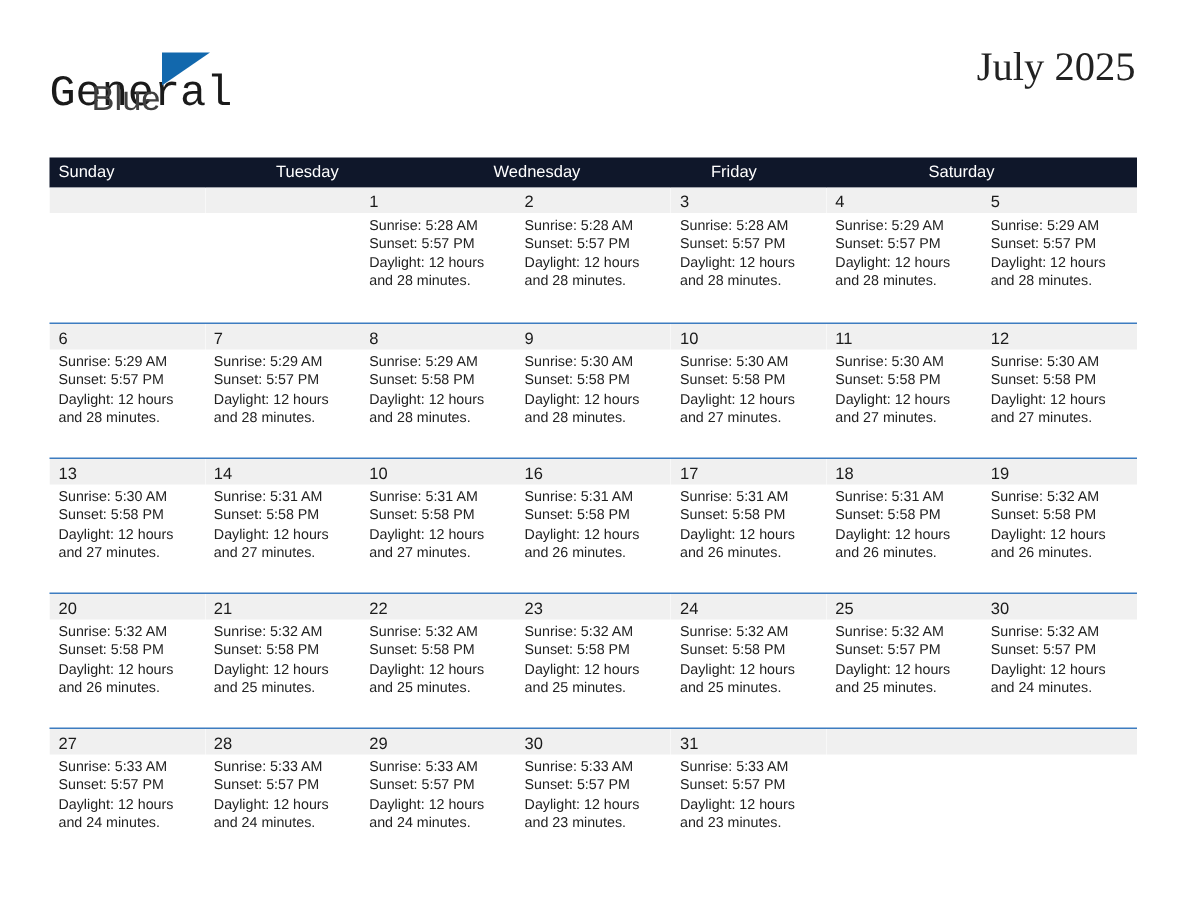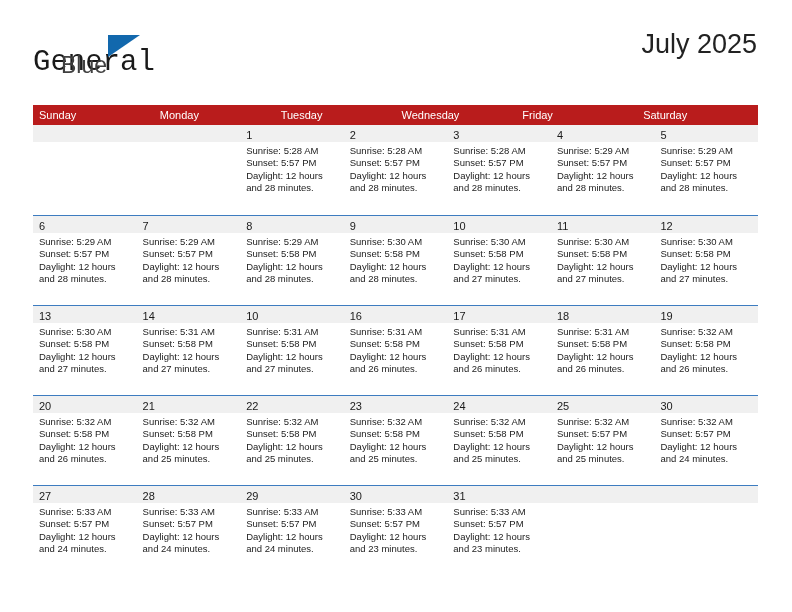--- a/index.html
+++ b/index.html
@@ -67,40 +67,41 @@
     position: absolute;
     right: 0;
     top: 0;
     text-align: right;
   }
   .cal-title {
     font-size: 27px;
     color: #222222;
     line-height: 32px;
     white-space: nowrap;
+    font-family: Liberation Serif, serif;
   }
   .cal-subtitle {
     font-size: 13px;
     color: #222222;
     line-height: 20px;
     margin-top: 6px;
     font-weight: bold;
     white-space: nowrap;
   }
 
   
   .calendar {
     position: absolute;
     left: 33px;
     top: 105px;
     width: 725px;
   }
   .weekdays {
     display: flex;
-    background: #b91c1c;
+    background: #0f172a;
     height: 20px;
   }
   .weekday {
     flex: 1 1 0;
     color: #ffffff;
     font-size: 11px;
     line-height: 20px;
     padding-left: 6px;
     box-sizing: border-box;
     white-space: nowrap;
@@ -159,21 +160,20 @@
 
     <div class="title-block">
       <div class="cal-title">July 2025</div>
     </div>
 
   </div>
 
   <div class="calendar">
     <div class="weekdays">
         <div class="weekday">Sunday</div>
-        <div class="weekday">Monday</div>
         <div class="weekday">Tuesday</div>
         <div class="weekday">Wednesday</div>
         <div class="weekday">Friday</div>
         <div class="weekday">Saturday</div>
       </div>
     <div class="weeks">
         <div class="week">
           <div class="day empty">
             <div class="day-num-strip"><span class="day-num"></span></div>
           </div>

